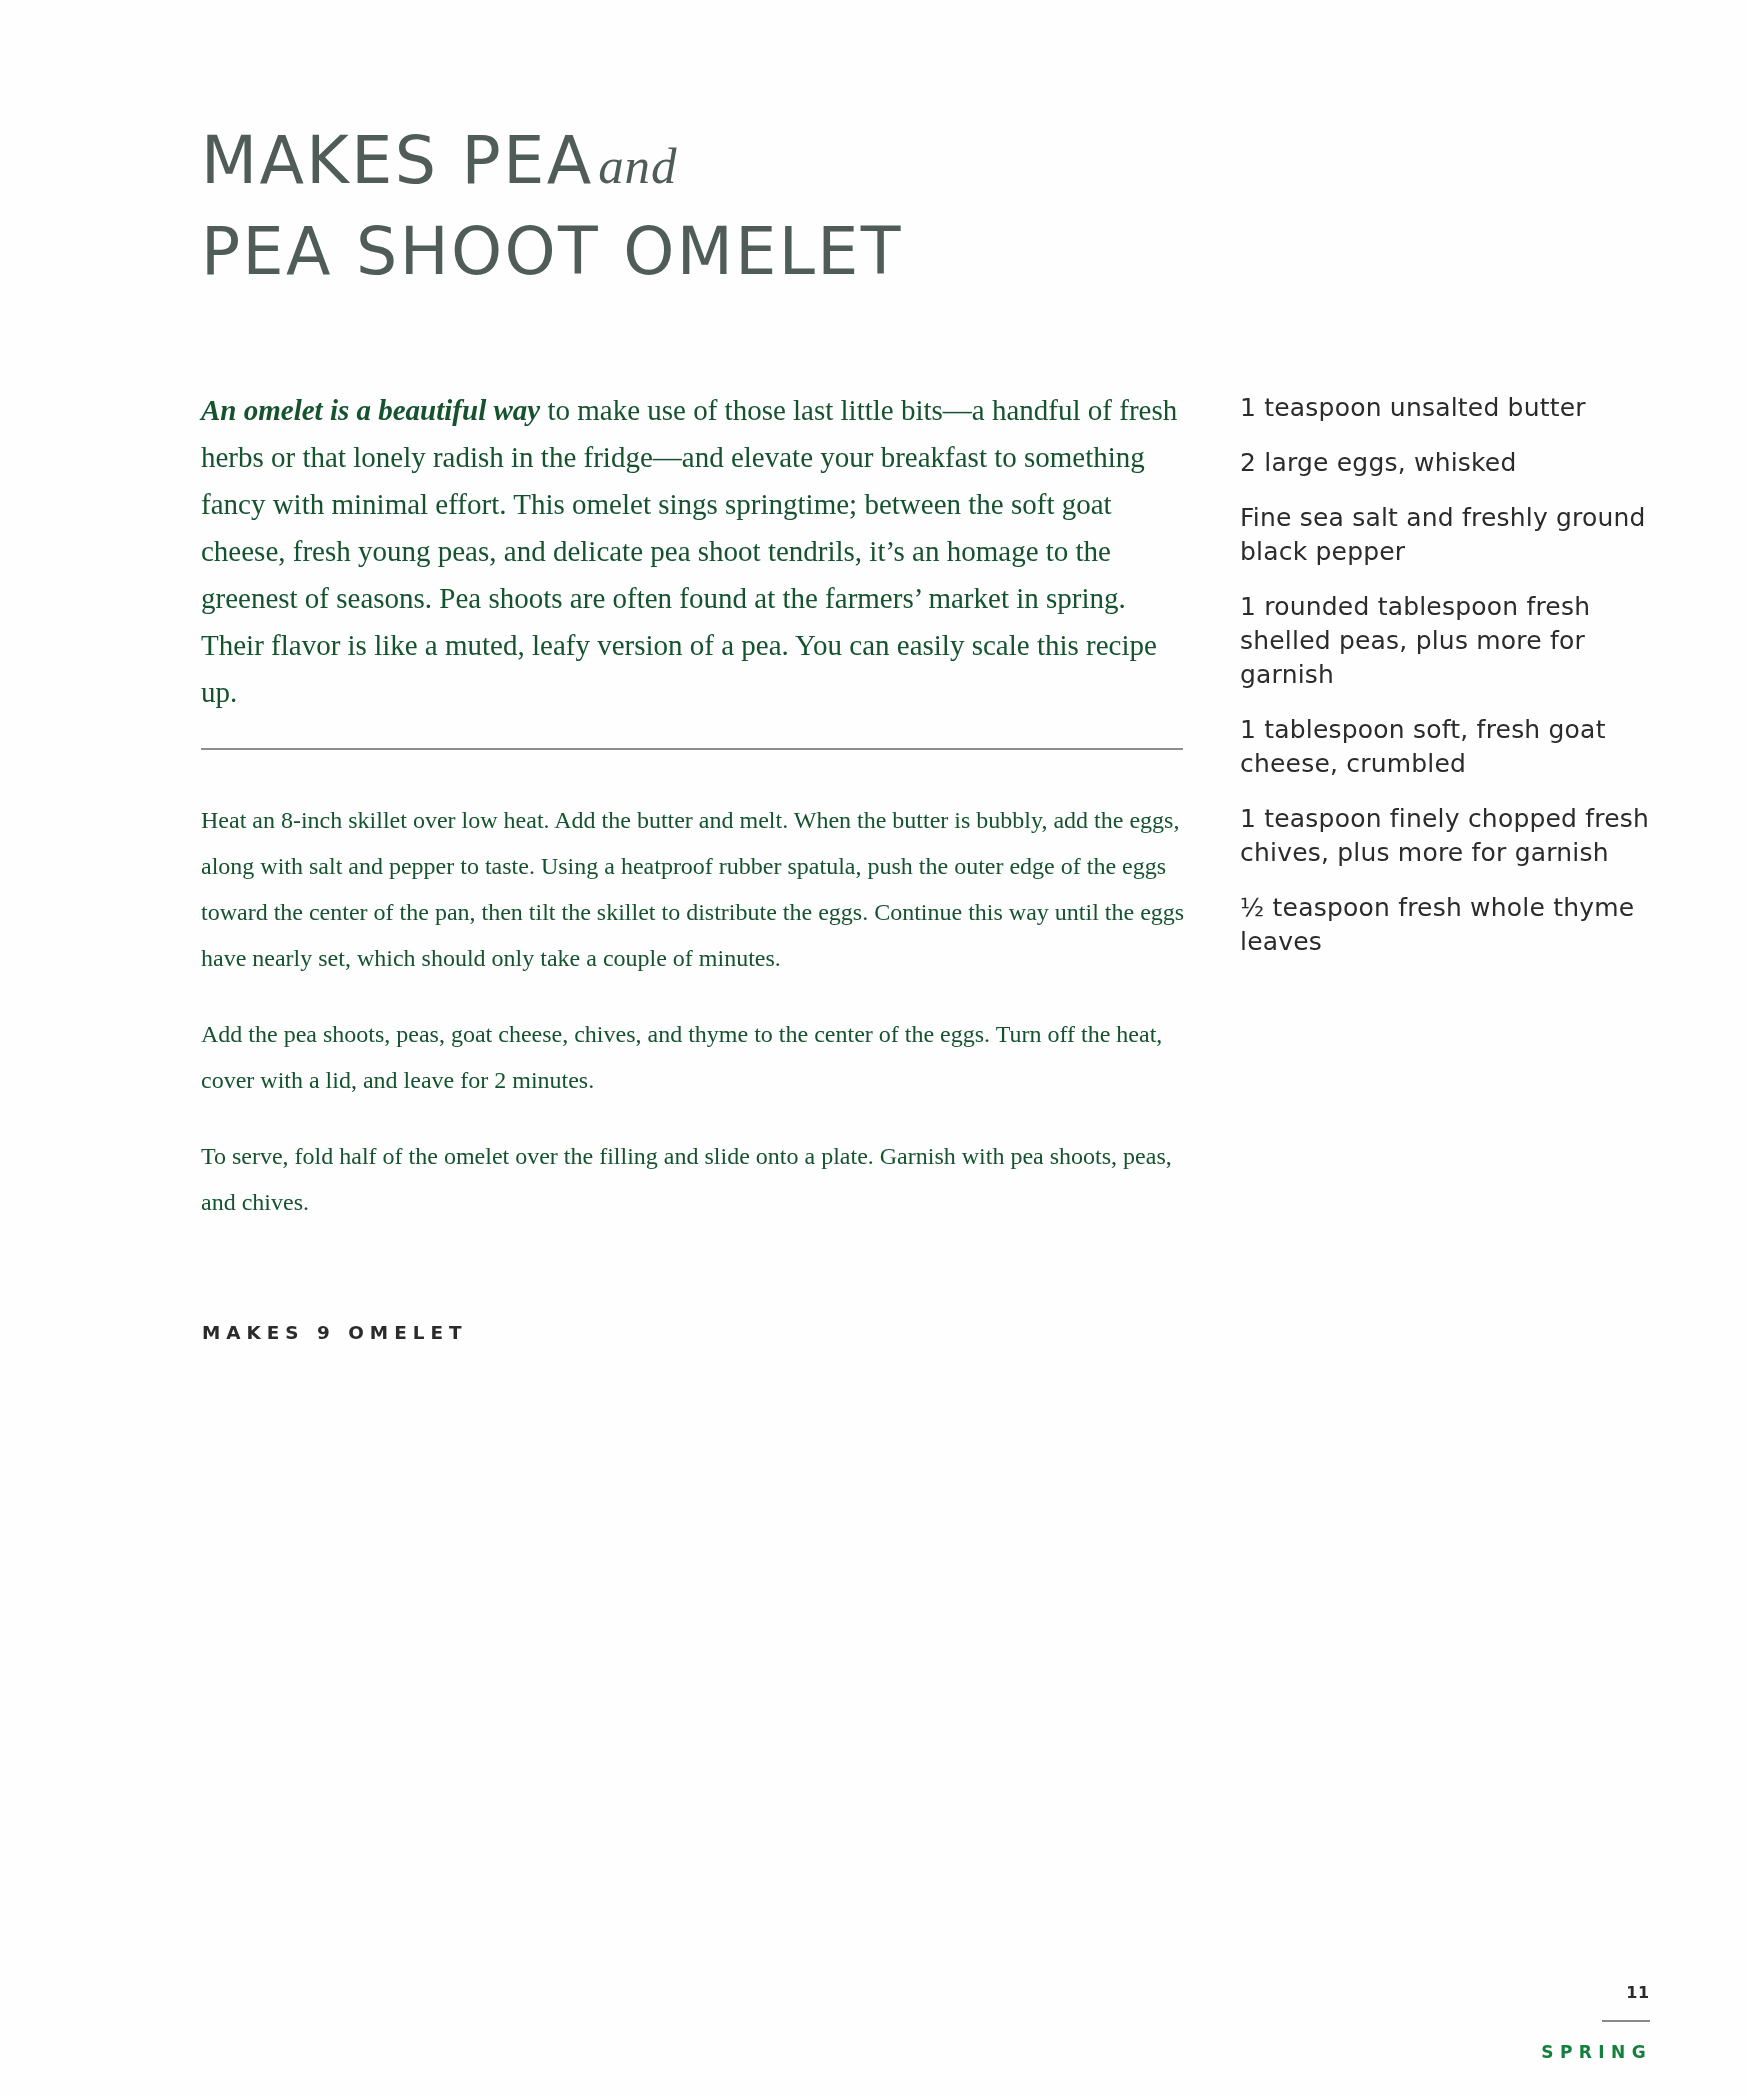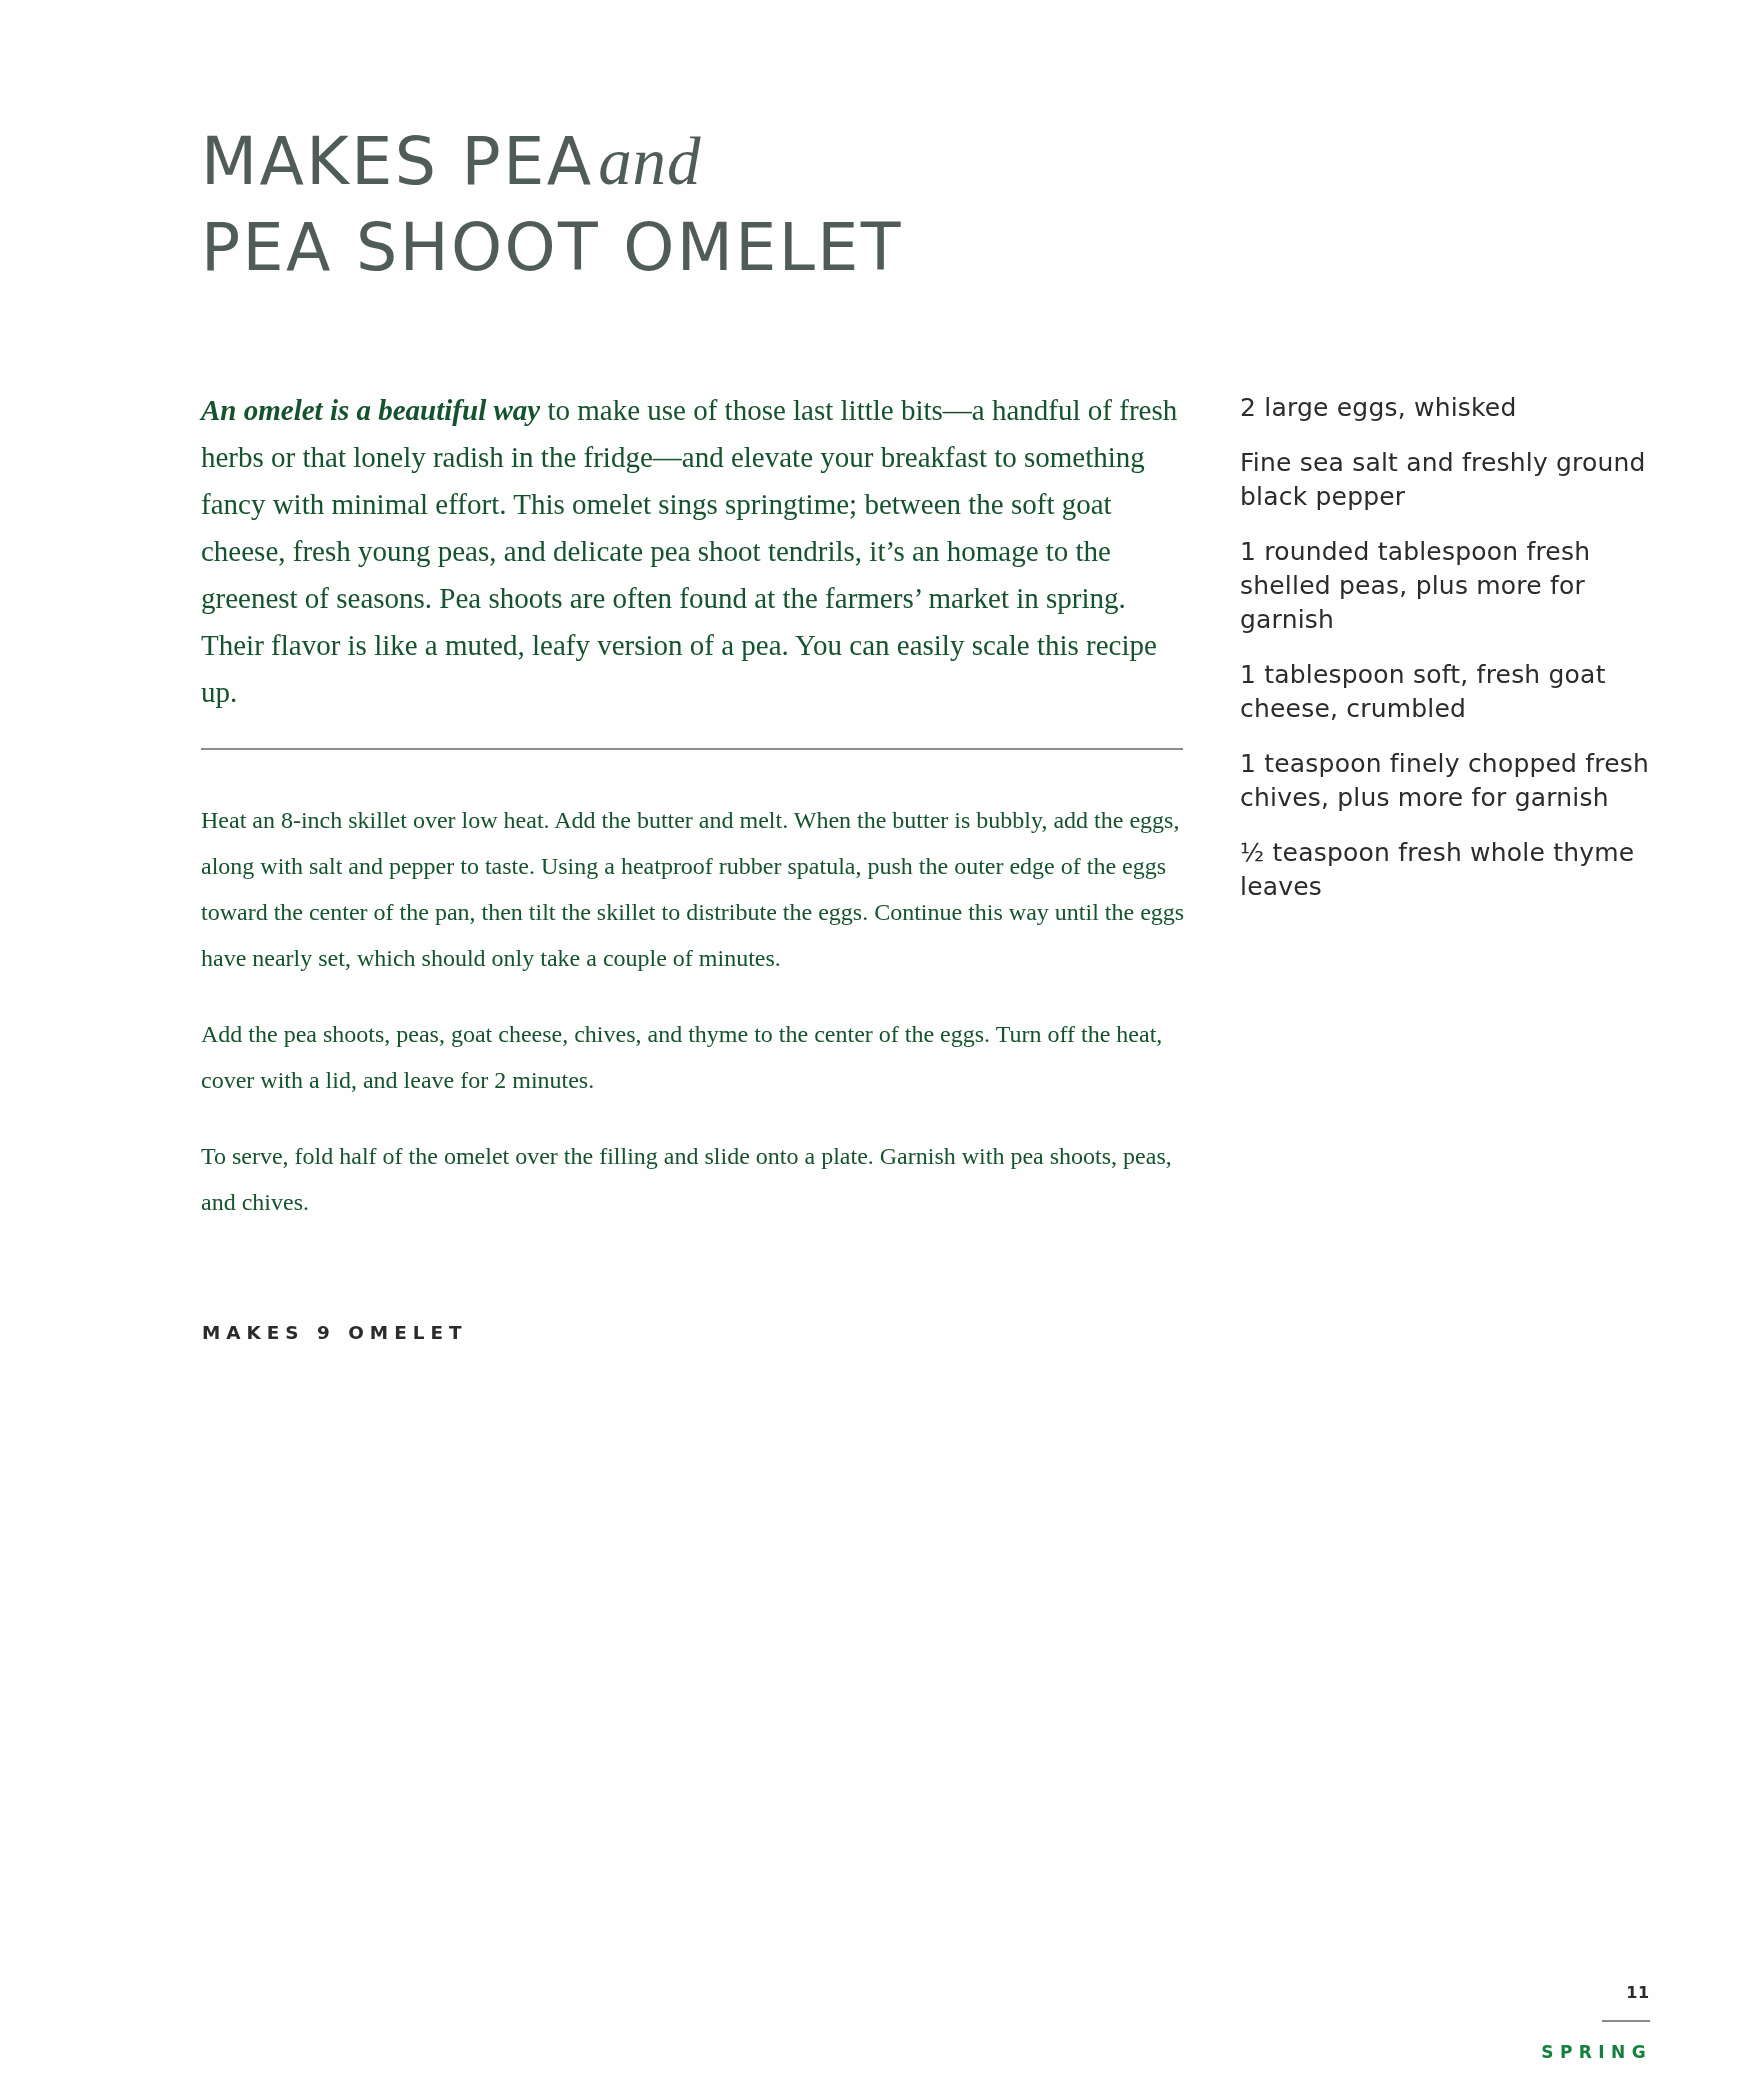--- a/index.html
+++ b/index.html
@@ -31,21 +31,21 @@
       font-family: "DejaVu Sans", sans-serif;
       font-weight: normal;
       font-size: 65px;
       line-height: 86px;
       letter-spacing: 2.4px;
     }
     .title .line { display: block; white-space: nowrap; }
     .title .and {
       font-family: "Liberation Serif", serif;
       font-style: italic;
-      font-size: 67px;
+      font-size: 51px;
       letter-spacing: 0.8px;
       margin-left: 4.8px;
     }
     
     .serif {
       font-family: "Liberation Serif", serif;
       color: #14532d;
     }
     .intro {
       position: absolute;
@@ -160,20 +160,21 @@
 
   <div class="instructions serif">
     <p>Heat an 8-inch skillet over low heat. Add the butter and melt. When the butter is bubbly, add the eggs, along with salt and pepper to taste. Using a heatproof rubber spatula, push the outer edge of the eggs toward the center of the pan, then tilt the skillet to distribute the eggs. Continue this way until the eggs have nearly set, which should only take a couple of minutes.</p>
     <p>Add the pea shoots, peas, goat cheese, chives, and thyme to the center of the eggs. Turn off the heat, cover with a lid, and leave for 2 minutes.</p>
     <p>To serve, fold half of the omelet over the filling and slide onto a plate. Garnish with pea shoots, peas, and chives.</p>
   </div>
 
   <p class="yield">MAKES 9 OMELET</p>
 
   <ul class="ingredients">
+    <li>1 teaspoon unsalted butter</li>
     <li>2 large eggs, whisked</li>
     <li>Fine sea salt and freshly ground black pepper</li>
     <li>1 rounded tablespoon fresh shelled peas, plus more for garnish</li>
     <li>1 tablespoon soft, fresh goat cheese, crumbled</li>
     <li>1 teaspoon finely chopped fresh chives, plus more for garnish</li>
     <li>½ teaspoon fresh whole thyme leaves</li>
   </ul>
 
   <div class="folio">
     <span class="page-number">11</span>

